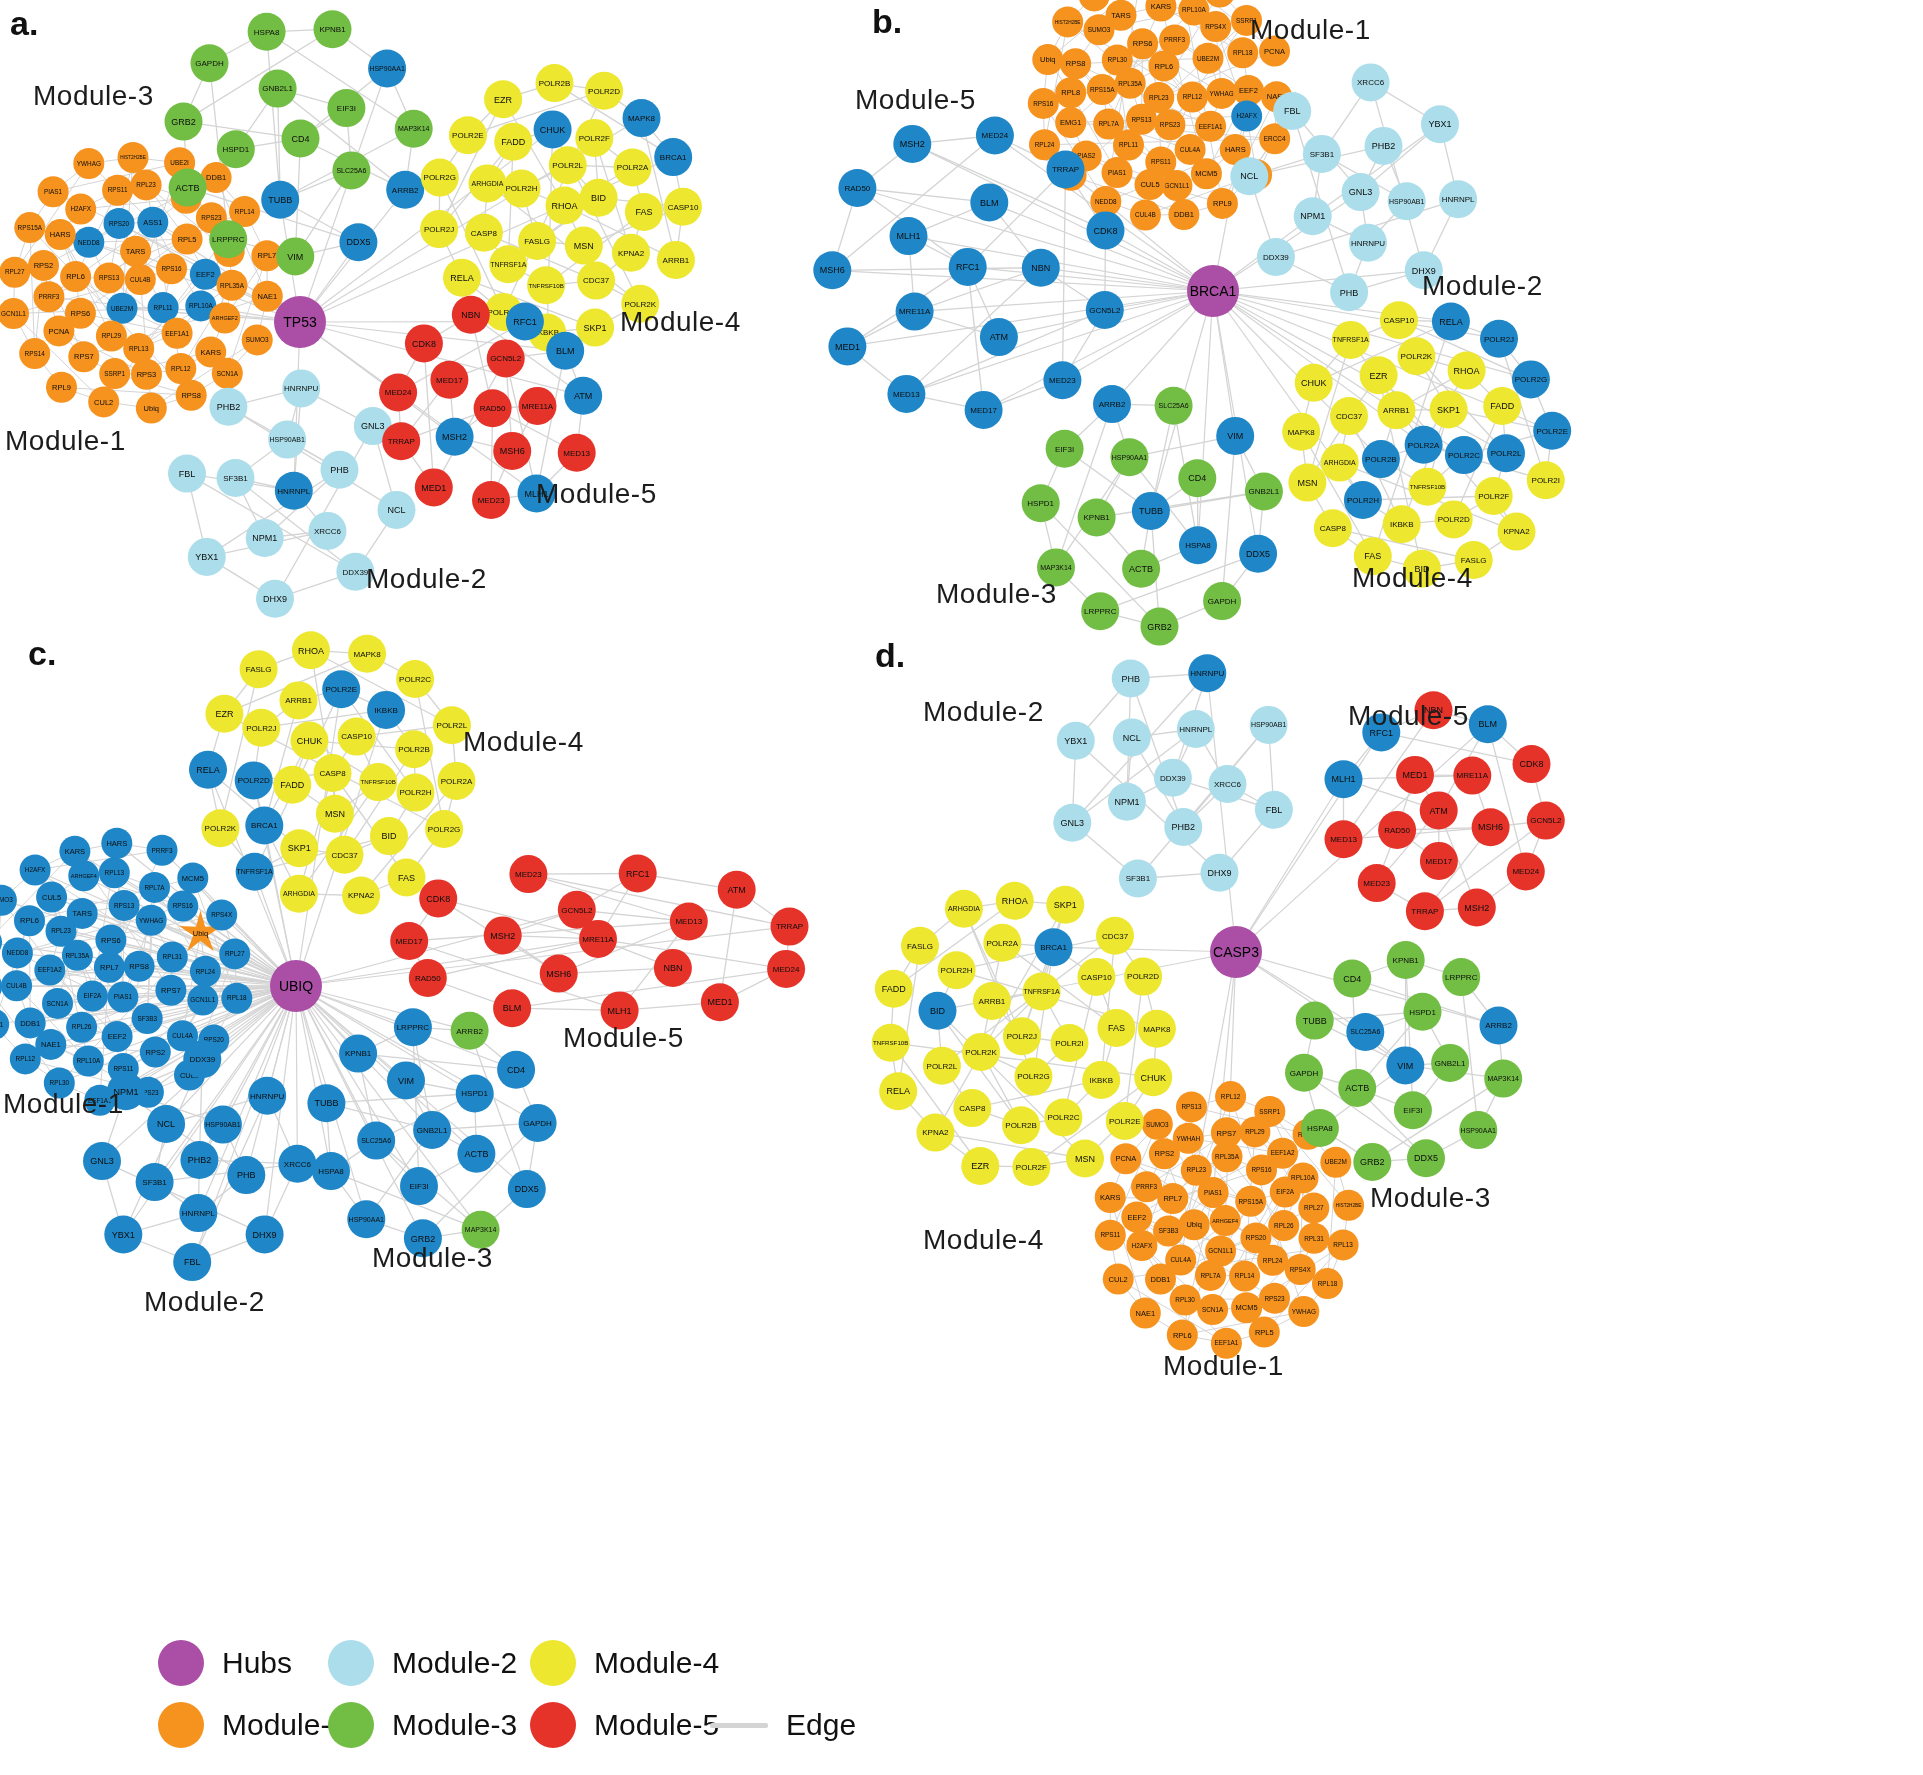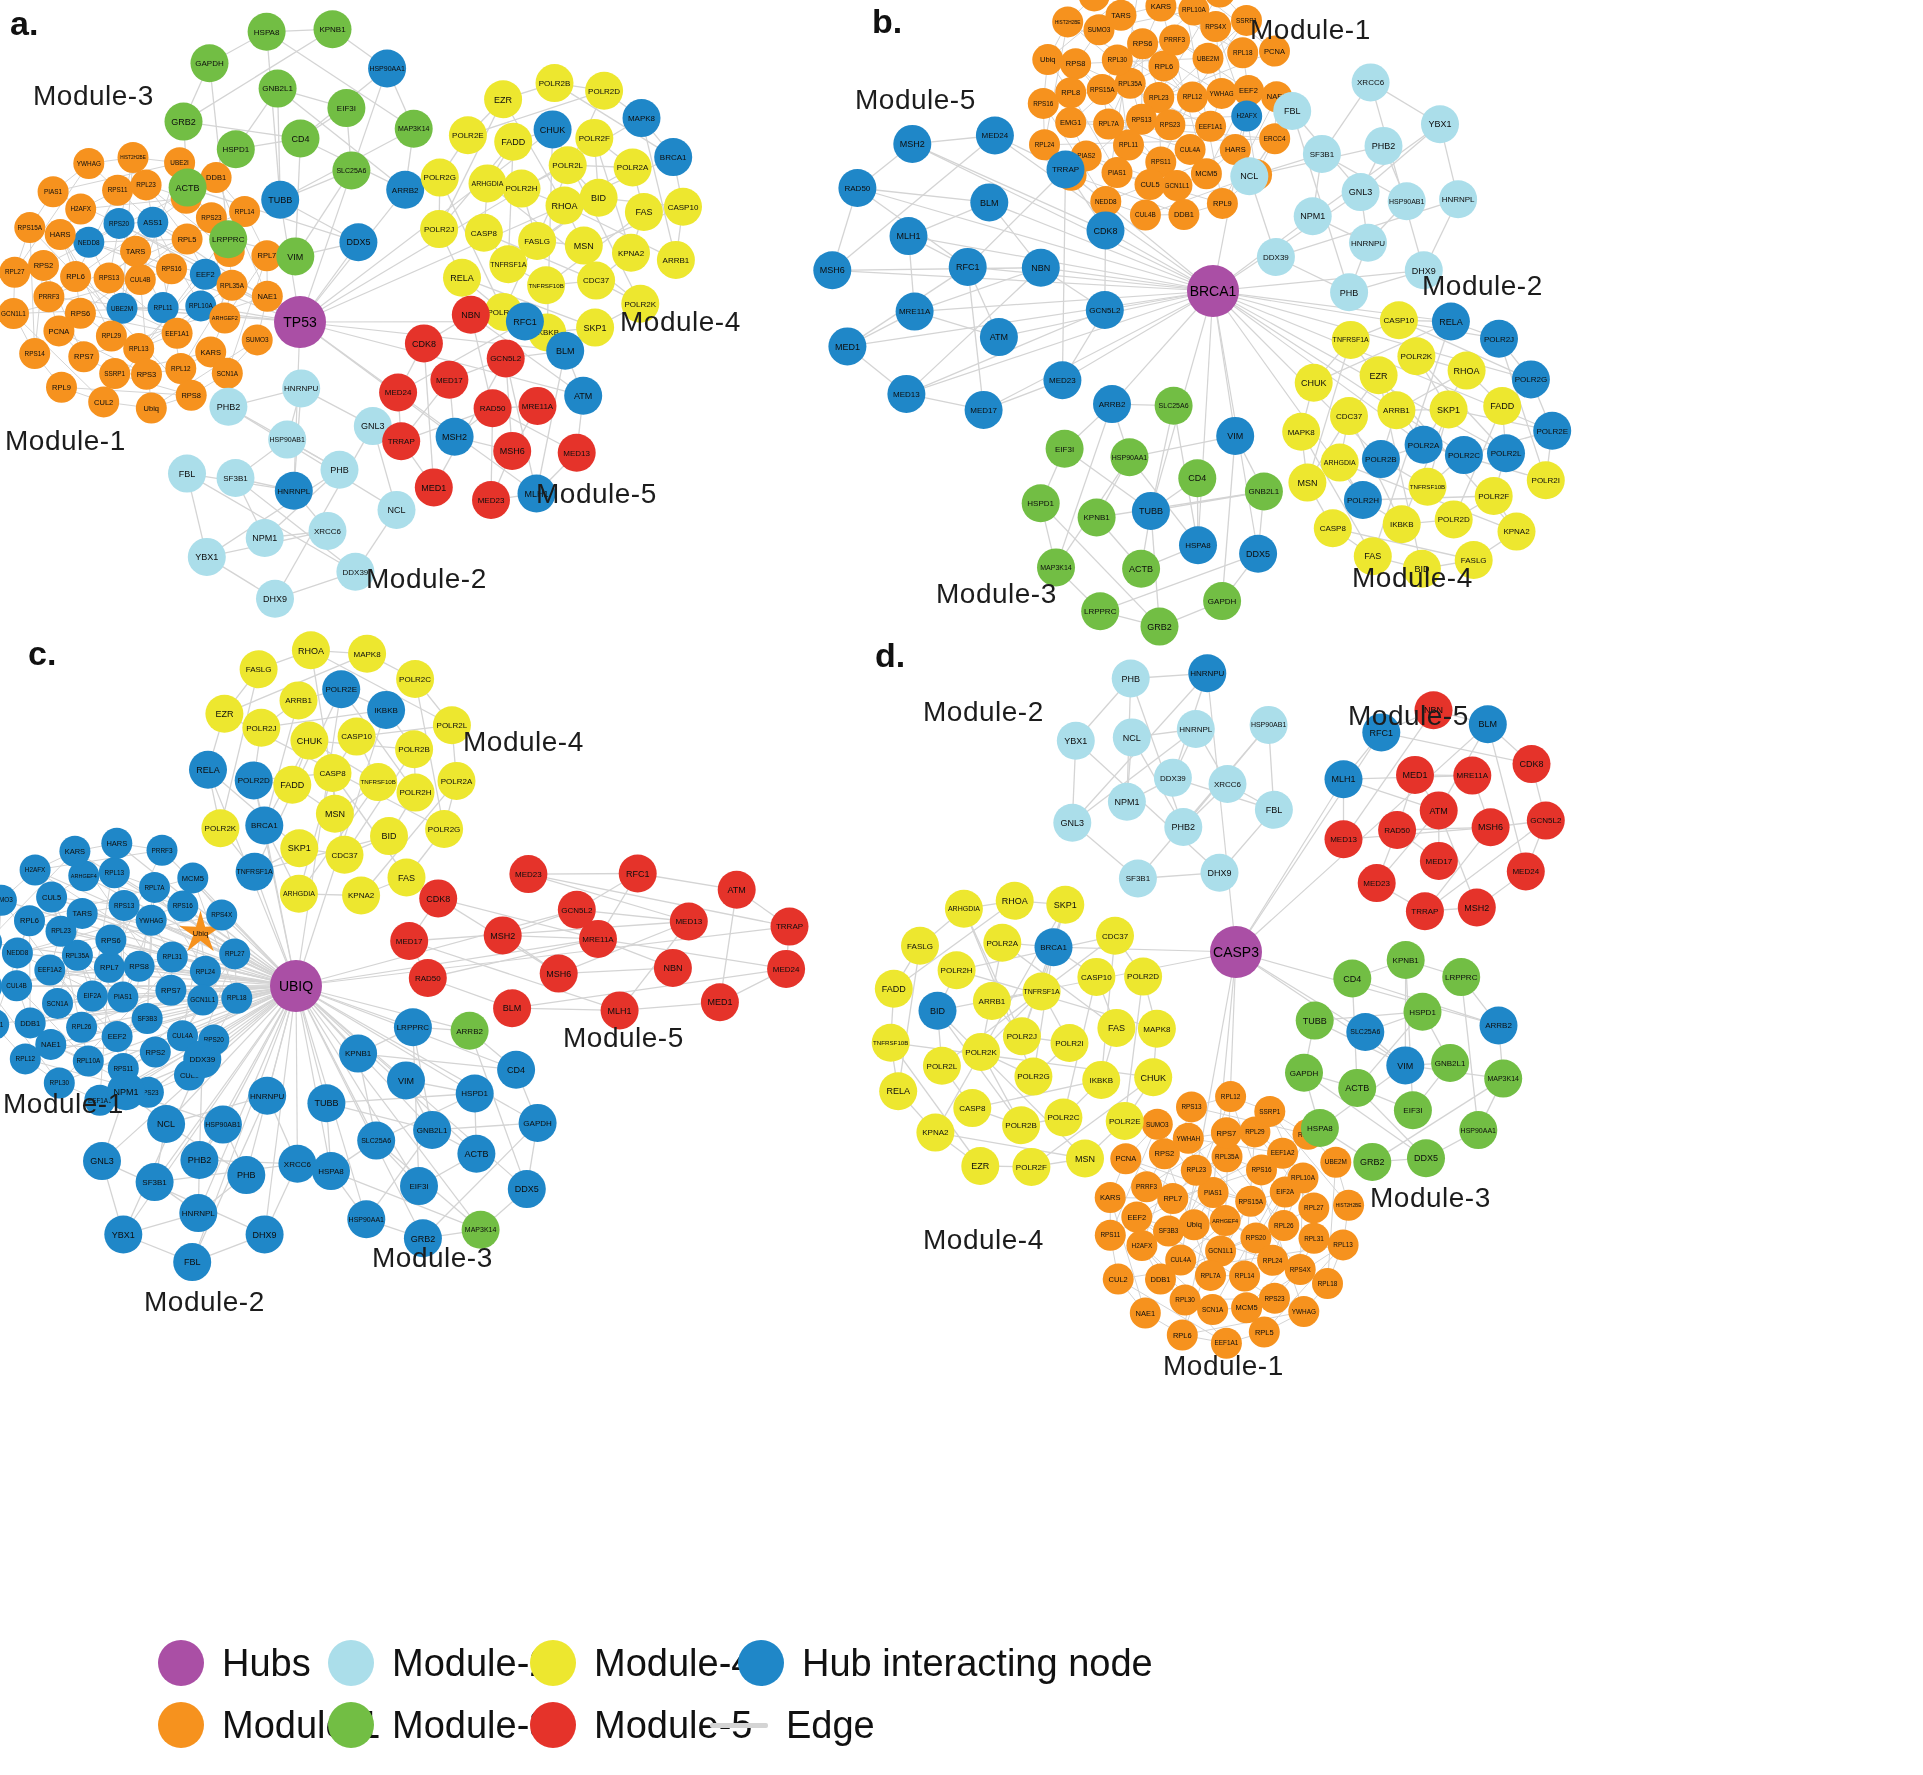--- a/index.html
+++ b/index.html
@@ -4,21 +4,21 @@
 <style>
   html,body{margin:0;padding:0;background:#fff;}
   #canvas{position:relative;width:1923px;height:1775px;background:#fff;overflow:hidden;
           font-family:"Liberation Sans",sans-serif;}
   #net{position:absolute;left:0;top:0;}
   .panel-letter{position:absolute;font-size:34px;font-weight:600;color:#111;}
   .module-label{position:absolute;font-size:28px;color:#1c1c1c;white-space:nowrap;letter-spacing:.5px;}
   .legend-item{position:absolute;display:flex;align-items:center;gap:18px;height:50px;}
   .legend-swatch{width:46px;height:46px;border-radius:50%;flex:0 0 auto;}
   .legend-line{width:58px;height:5px;border-radius:2px;flex:0 0 auto;}
-  .legend-label{font-size:38px;color:#111;white-space:nowrap;}
+  .legend-label{font-size:30px;color:#111;white-space:nowrap;}
 </style>
 </head>
 <body>
 
 <div id="canvas">
   <svg id="net" width="1923" height="1775">
       <g>
         <line x1="140.3" y1="279.6" x2="109.1" y2="277.9" stroke="#D4D4D4" stroke-width="1"></line>
         <line x1="140.3" y1="279.6" x2="171.5" y2="268.8" stroke="#D4D4D4" stroke-width="1"></line>
         <line x1="140.3" y1="279.6" x2="119.0" y2="223.4" stroke="#D4D4D4" stroke-width="1"></line>
@@ -2246,24 +2246,20 @@
     <span class="legend-label">Hubs</span>
   </div>
   <div class="legend-item" style="left:328px;top:1638px">
     <span class="legend-swatch" style="background: rgb(171, 222, 234);"></span>
     <span class="legend-label">Module-2</span>
   </div>
   <div class="legend-item" style="left:530px;top:1638px">
     <span class="legend-swatch" style="background: rgb(237, 231, 47);"></span>
     <span class="legend-label">Module-4</span>
   </div>
-  <div class="legend-item" style="left:738px;top:1638px">
-    <span class="legend-swatch" style="background: rgb(31, 135, 200);"></span>
-    <span class="legend-label">Hub interacting node</span>
-  </div>
   <div class="legend-item" style="left:158px;top:1700px">
     <span class="legend-swatch" style="background: rgb(246, 146, 30);"></span>
     <span class="legend-label">Module-1</span>
   </div>
   <div class="legend-item" style="left:328px;top:1700px">
     <span class="legend-swatch" style="background: rgb(114, 190, 68);"></span>
     <span class="legend-label">Module-3</span>
   </div>
   <div class="legend-item" style="left:530px;top:1700px">
     <span class="legend-swatch" style="background: rgb(229, 51, 42);"></span>

